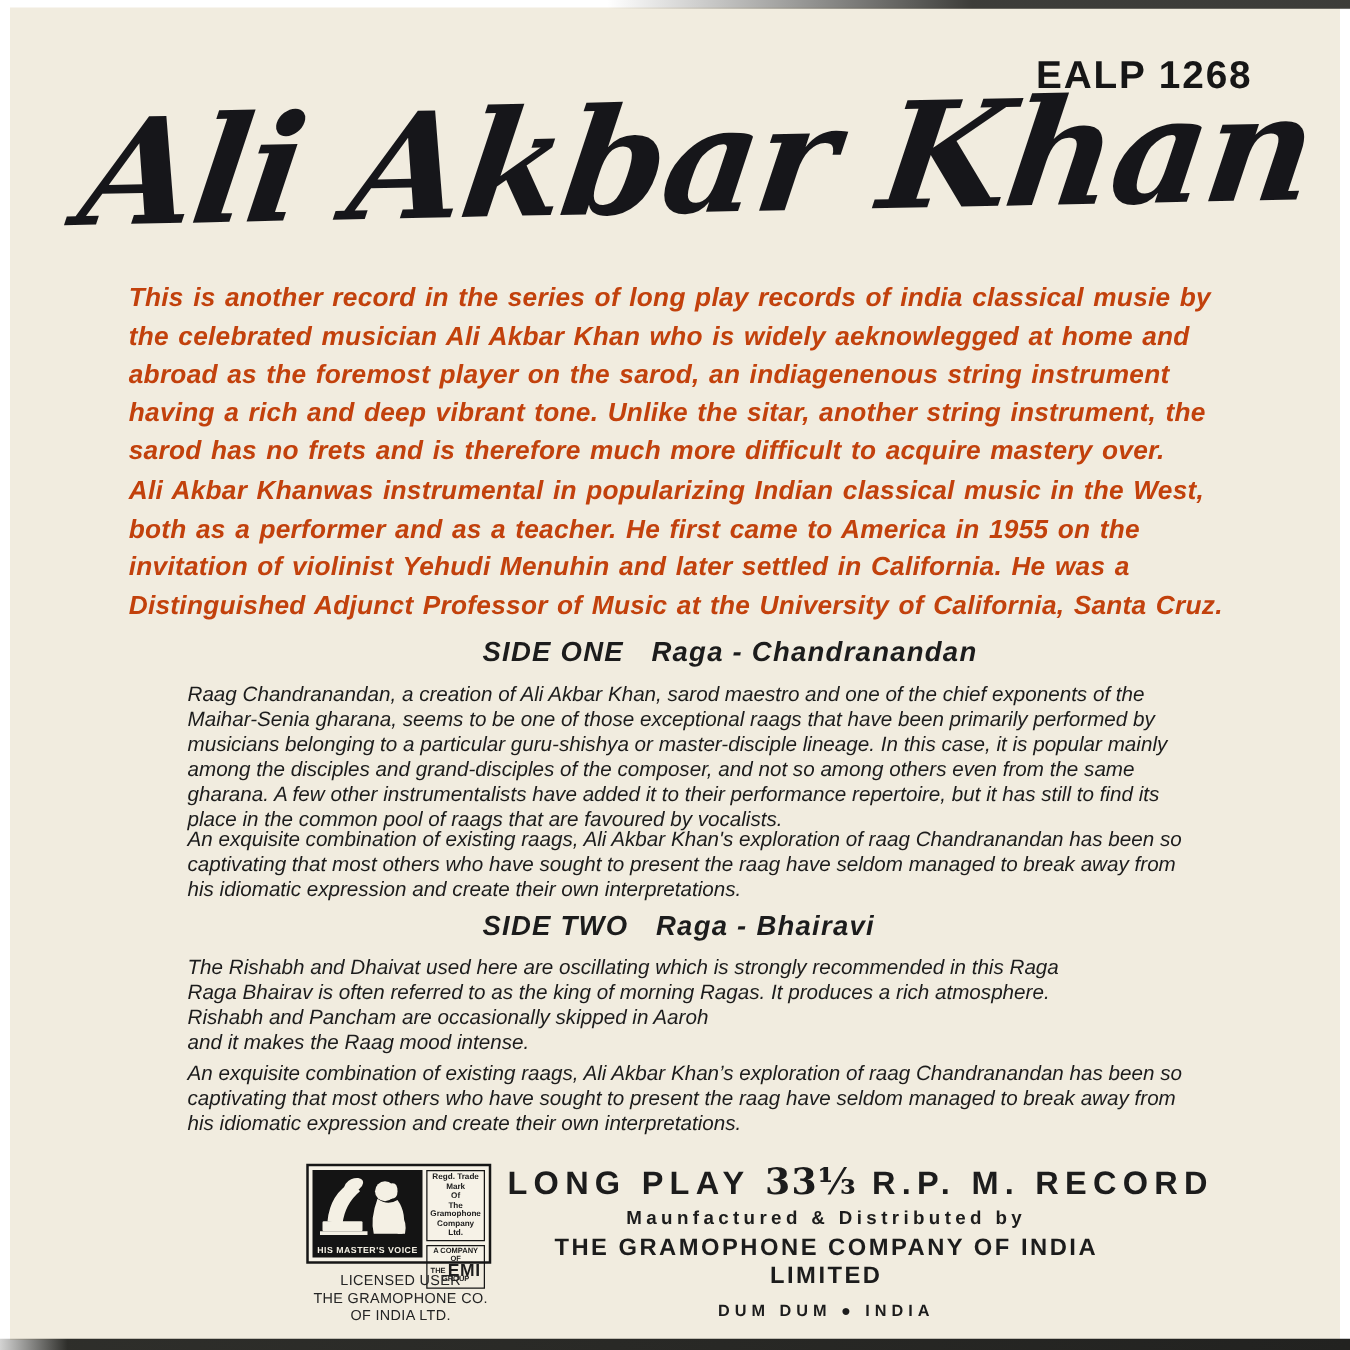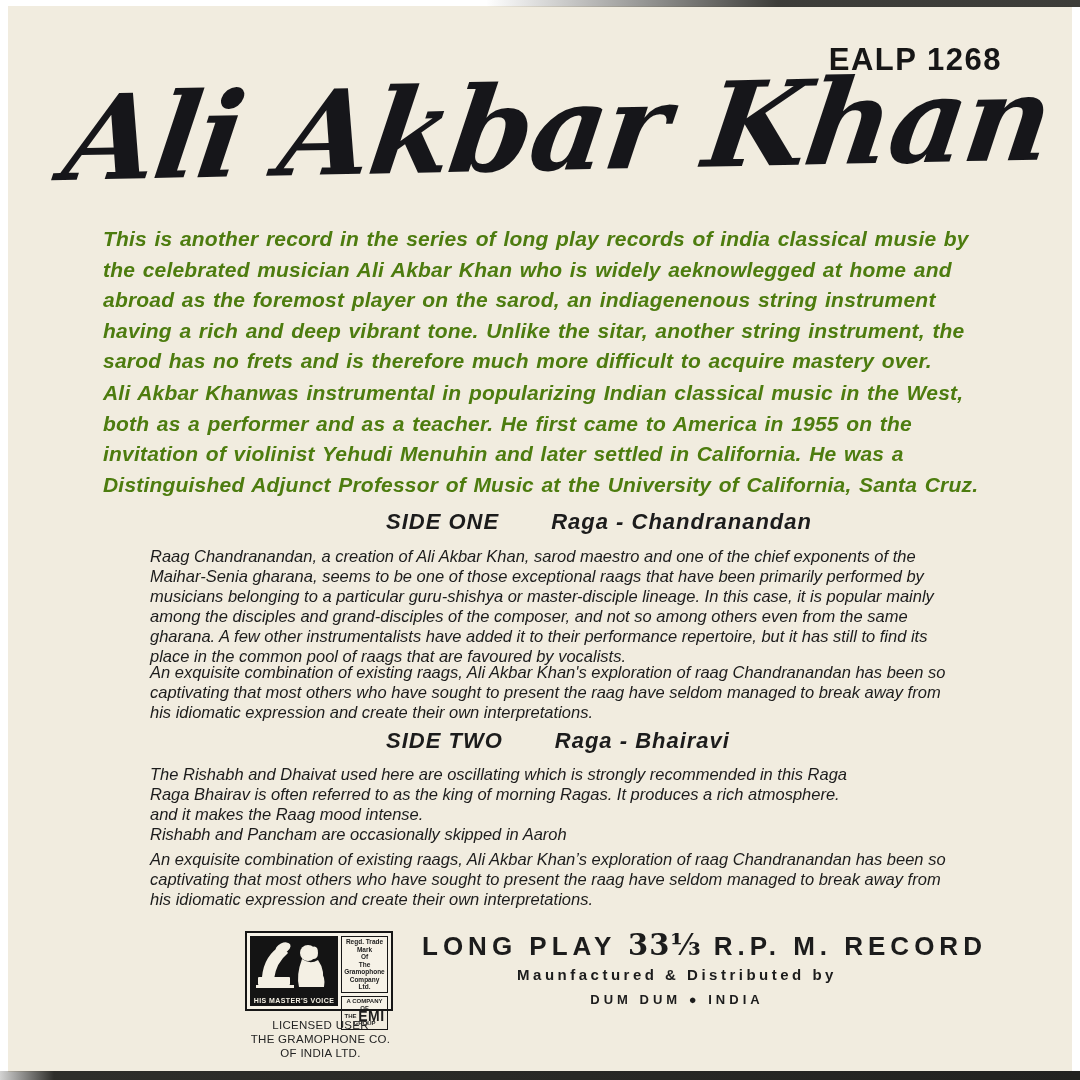--- a/index.html
+++ b/index.html
@@ -42,35 +42,35 @@
     transform-origin:left center;
     color:#16161a;
     white-space:nowrap;
   }
 
   .para-lg{
     position:absolute; left:95px; width:905px;
     font-size:21px; line-height:30.5px;
     font-weight:bold; font-style:italic;
     letter-spacing:0.2px; word-spacing:1.5px;
-    color:#4d7c0f;
+    color:#c2410c;
   }
   .para-sm{
     position:absolute; left:142px; width:800px;
     font-size:16.5px; line-height:20px;
     font-weight:normal; font-style:italic;
     color:#1c1c1c;
   }
   .heading{
     position:absolute; left:378px;
     font-size:22px; font-weight:bold; font-style:italic;
     letter-spacing:1px; color:#1c1c1c;
     white-space:nowrap;
   }
-  .heading .raga{ margin-left:52px; }
+  .heading .raga{ margin-left:22px; }
 
   
   .hmv-box{
     position:absolute; left:237px; top:925px; width:148px; height:80px;
     background:#f6f2e7; border:2px solid #161616;
     display:flex; gap:3px; padding:3px; box-sizing:border-box;
   }
   .hmv-left{
     background:#141414; width:88px; position:relative; flex-shrink:0;
   }
@@ -89,21 +89,21 @@
   }
   .emi-line{ font-size:6px; }
   .emi-big{ font-size:14px; letter-spacing:0.5px; vertical-align:middle; }
   .licensed{
     position:absolute; left:200px; top:1012px; width:225px;
     text-align:center; font-size:11.5px; line-height:14px; font-weight:normal;
     color:#242424; letter-spacing:0.3px;
   }
 
   .footer-right{
-    position:absolute; left:414px; top:922px; width:510px;
+    position:absolute; left:398px; top:922px; width:510px;
     text-align:center; color:#1c1c1c;
   }
   .fr-line1{
     font-size:26px; font-weight:bold; letter-spacing:5px; white-space:nowrap;
   }
   .fr-line1 .rpm-num{
     font-family:"DejaVu Serif", serif; font-size:29px; letter-spacing:1px;
   }
   .fr-line2{ margin-top:4px; font-size:15px; font-weight:bold; letter-spacing:3.5px; }
   .fr-line3{ margin-top:5px; font-size:19px; font-weight:bold; letter-spacing:2px; }
@@ -127,22 +127,22 @@
   </div>
   <div class="para-sm" style="top:540px;">Raag Chandranandan, a creation of Ali Akbar Khan, sarod maestro and one of the chief exponents of the Maihar-Senia gharana, seems to be one of those exceptional raags that have been primarily performed by musicians belonging to a particular guru-shishya or master-disciple lineage.  In this case, it is popular mainly among the disciples and grand-disciples of the composer, and not so among others even from the same gharana.  A few other instrumentalists have added it to their performance repertoire, but it has still to find its place in the common pool of raags that are favoured by vocalists.</div>
   <div class="para-sm" style="top:656px;">An exquisite combination of existing raags, Ali Akbar Khan's exploration of raag Chandranandan has been so captivating that most others who have sought to present the raag have seldom managed to break away from his idiomatic expression and create their own interpretations.</div>
 
   <div class="heading" style="top:722px;">
     <span>SIDE TWO</span><span class="raga">Raga - Bhairavi</span>
   </div>
   <div class="para-sm" style="top:758px;">
     <div>The Rishabh and Dhaivat used here are oscillating which is strongly recommended in this Raga</div>
     <div>Raga Bhairav is often referred to as the king of morning Ragas. It produces a rich atmosphere.</div>
+    <div>Rishabh and Pancham are occasionally skipped in Aaroh</div>
     <div>and it makes the Raag mood intense.</div>
-    <div>Rishabh and Pancham are occasionally skipped in Aaroh</div>
   </div>
   <div class="para-sm" style="top:843px;">An exquisite combination of existing raags, Ali Akbar Khan’s exploration of raag Chandranandan has been so captivating that most others who have sought to present the raag have seldom managed to break away from his idiomatic expression and create their own interpretations.</div>
 
   <div class="hmv-box">
     <div class="hmv-left">
       <svg width="84" height="56" viewBox="0 0 84 56">
         <g fill="#f4f0e4">
           <path d="M10,40 Q12,18 30,8 L36,16 Q24,26 22,42 Z"></path>
           <ellipse cx="31" cy="11" rx="8" ry="5" transform="rotate(-25 31 11)"></ellipse>
           <rect x="6" y="40" width="32" height="8" rx="1"></rect>
@@ -178,19 +178,20 @@
     <div>OF INDIA LTD.</div>
   </div>
 
   <div class="footer-right">
     <div class="fr-line1">
       <span>LONG PLAY</span>
       <span class="rpm-num">33⅓</span>
       <span>R.P. M. RECORD</span>
     </div>
     <div class="fr-line2">Maunfactured &amp; Distributed by</div>
+    <div class="fr-line3">THE GRAMOPHONE COMPANY OF INDIA LIMITED</div>
     <div class="fr-line5">DUM DUM  ●  INDIA</div>
   </div>
 
 </div>
 
 <div class="photo-edge-top"></div>
 <div class="photo-edge-bottom"></div>
 
 </body></html>

